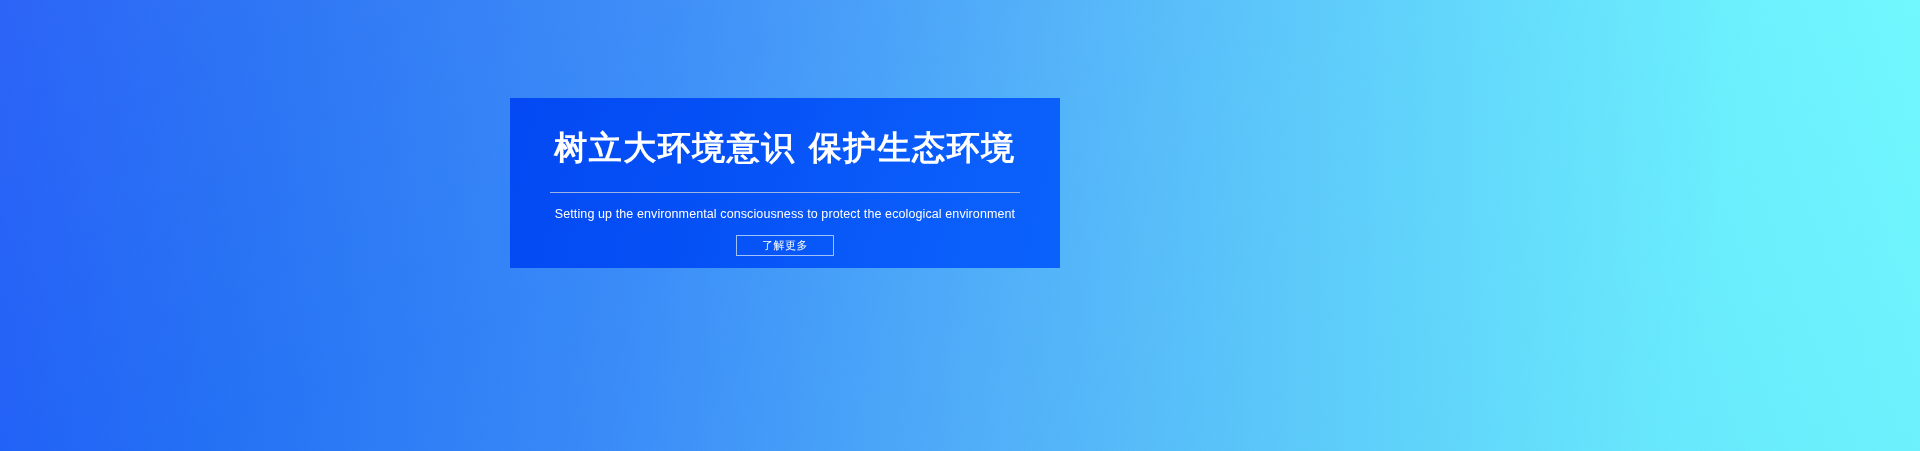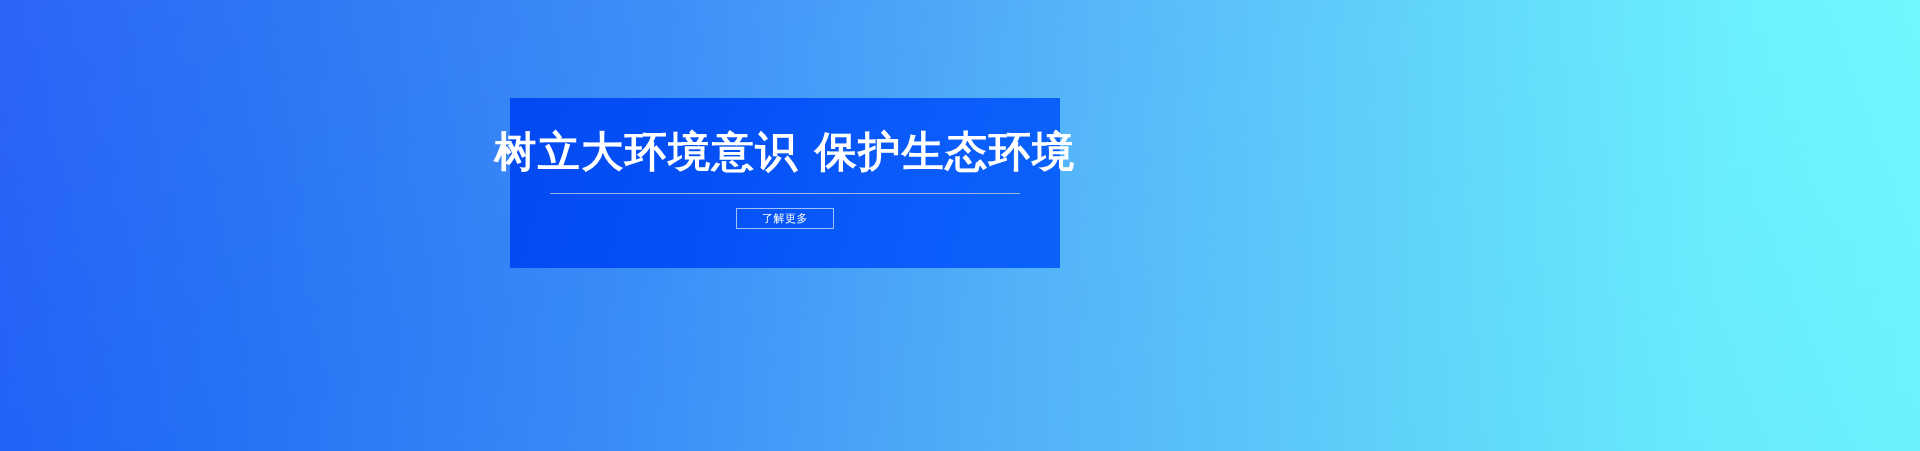--- a/index.html
+++ b/index.html
@@ -47,24 +47,24 @@
     background: linear-gradient(105deg, #0449f3 0%, #0551f6 38%, #0a5cfa 72%, #0b62fb 100%);
     box-sizing: border-box;
     display: flex;
     flex-direction: column;
     align-items: center;
     justify-content: flex-start;
     z-index: 2;
   }
 
   .hero-title {
-    margin: 0;
+    margin: 8px;
     padding: 0;
     color: #ffffff;
-    font-size: 42px;
+    font-size: 33px;
     font-weight: 700;
     letter-spacing: 1.5px;
     line-height: 1;
     margin-top: 33px;
     white-space: nowrap;
     font-family: "DejaVu Sans", "Liberation Sans", sans-serif;
   }
 
   .hero-divider {
     width: 470px;
@@ -110,18 +110,19 @@
 <body>
 
 <div class="banner">
 
   <div class="hero-card">
 
     <h1 class="hero-title">树立大环境意识 保护生态环境</h1>
 
     <div class="hero-divider"></div>
 
+    <p class="hero-subtitle">Setting up the environmental consciousness to protect the ecological environment</p>
 
     <button class="hero-cta">了解更多</button>
 
   </div>
 
 </div>
 
 </body></html>

